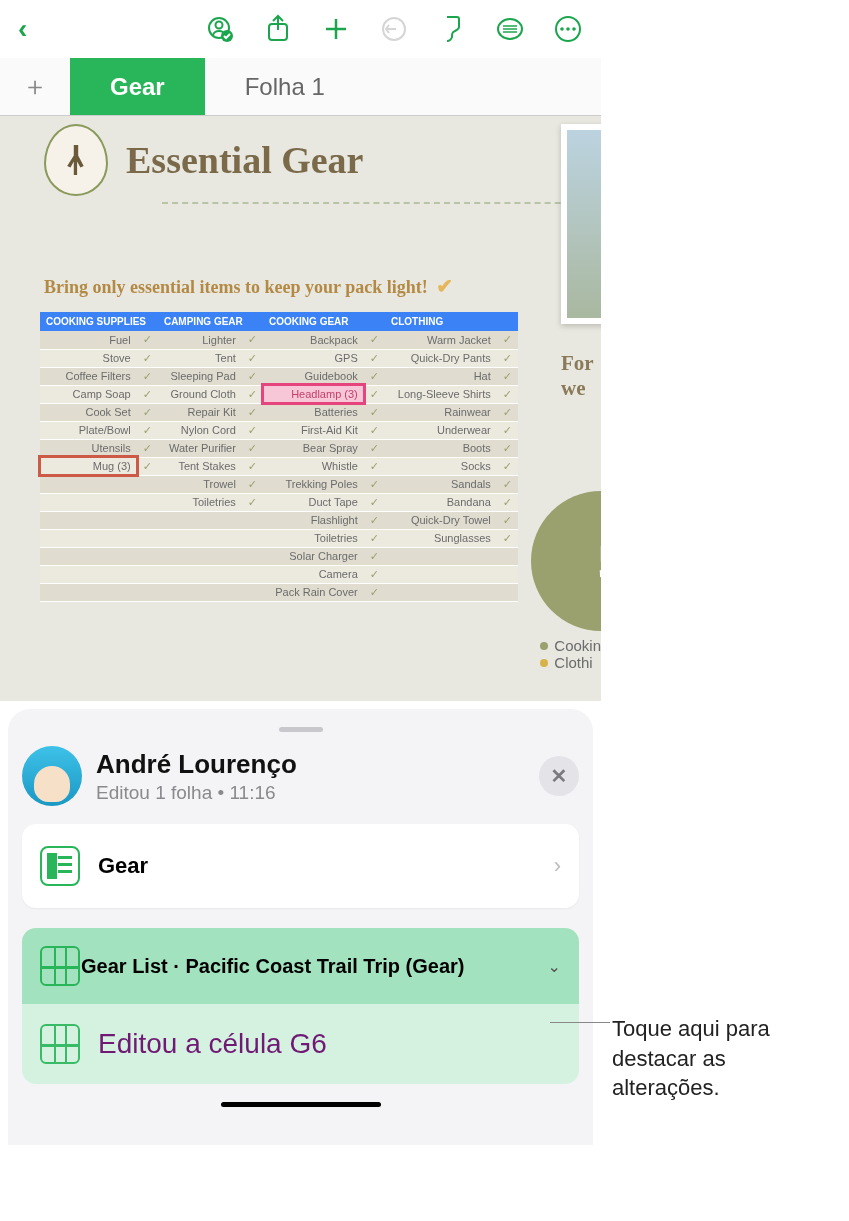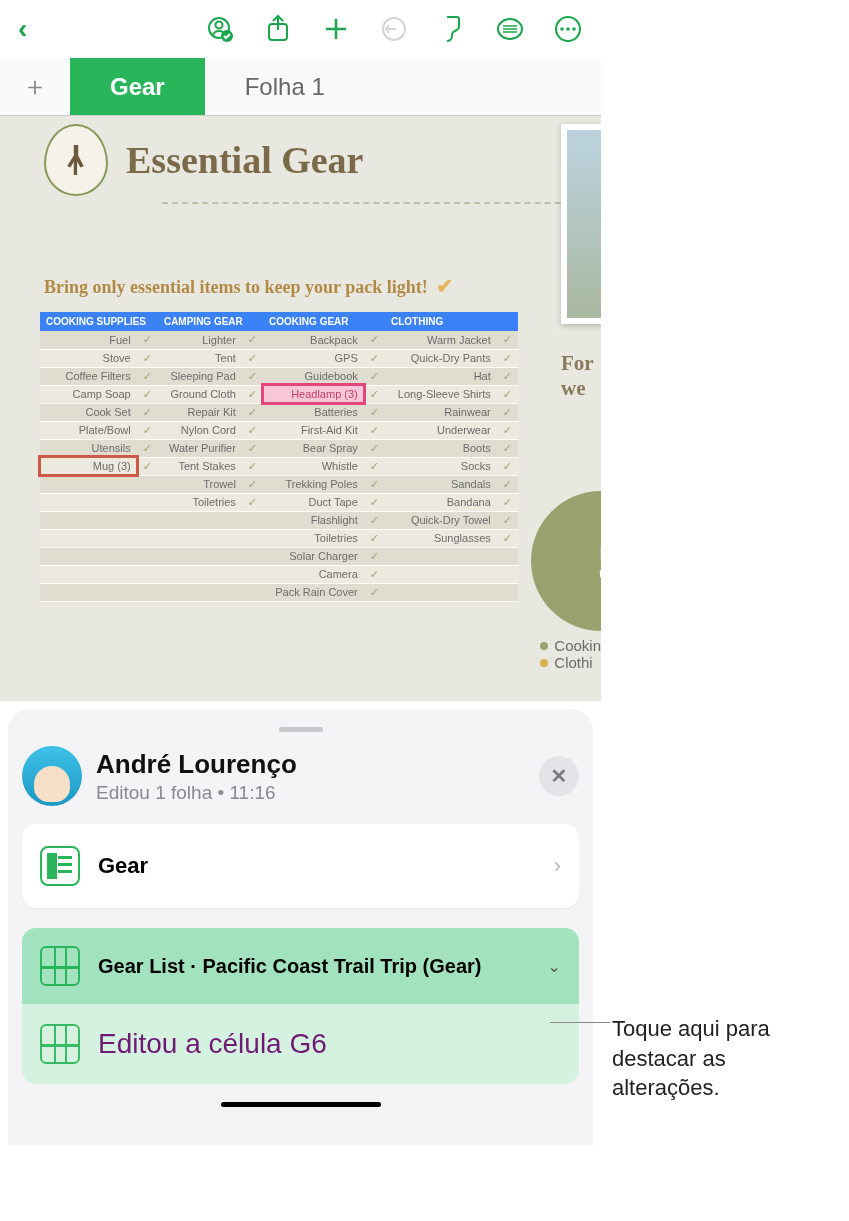--- a/index.html
+++ b/index.html
@@ -46,21 +46,21 @@
 .close-btn { margin-left:auto; width:40px; height:40px; border-radius:50%; background:#e4e4e8; display:flex; align-items:center; justify-content:center; color:#7a7a7e; font-size:20px; font-weight:600; }
 
 .card { background:#fff; border-radius:14px; padding:22px 18px; display:flex; align-items:center; gap:18px; margin-bottom:20px; box-shadow:0 1px 2px rgba(0,0,0,.05); }
 .card-icon { width:40px; height:40px; border-radius:8px; display:flex; align-items:center; justify-content:center; }
 .card-icon.sheet-i { border:2.5px solid #29b55a; color:#29b55a; position:relative; }
 .card-icon.sheet-i::before { content:""; position:absolute; left:5px; top:5px; bottom:5px; width:10px; background:#29b55a; }
 .card-icon.sheet-i::after { content:""; position:absolute; right:6px; top:8px; width:14px; height:3px; background:#29b55a; box-shadow:0 7px 0 #29b55a, 0 14px 0 #29b55a; }
 .card-title { font-size:22px; font-weight:700; flex:1; }
 .chev { color:#bcbcc0; font-size:22px; }
 
-.card2 { background:#a3e2be; border-radius:14px 14px 0 0; padding:18px 18px; display:flex; align-items:center; gap:18px; }
+.card2 { background:#a3e2be; border-radius:14px 14px 0 0; padding:18px 18px; display:flex; align-items:center; gap:1px; }
 .table-icon { width:40px; height:40px; border:2.5px solid #29b55a; border-radius:6px; position:relative; }
 .table-icon::before { content:""; position:absolute; top:50%; left:0; right:0; height:2.5px; background:#29b55a; }
 .table-icon::after { content:""; position:absolute; left:33%; top:0; bottom:0; width:2.5px; background:#29b55a; box-shadow:11px 0 0 #29b55a; }
 .card2-title { font-size:20px; font-weight:700; flex:1; line-height:1.3; }
 .chev-d { color:#555; font-size:16px; }
 .card3 { background:#d5f2e0; border-radius:0 0 14px 14px; padding:20px 18px; display:flex; align-items:center; gap:18px; }
 .card3 .table-icon { opacity:.9; }
 .card3-text { font-size:28px; color:#701a75; }
 
 .home-ind { width:160px; height:5px; background:#000; border-radius:3px; margin:18px auto 8px; }

